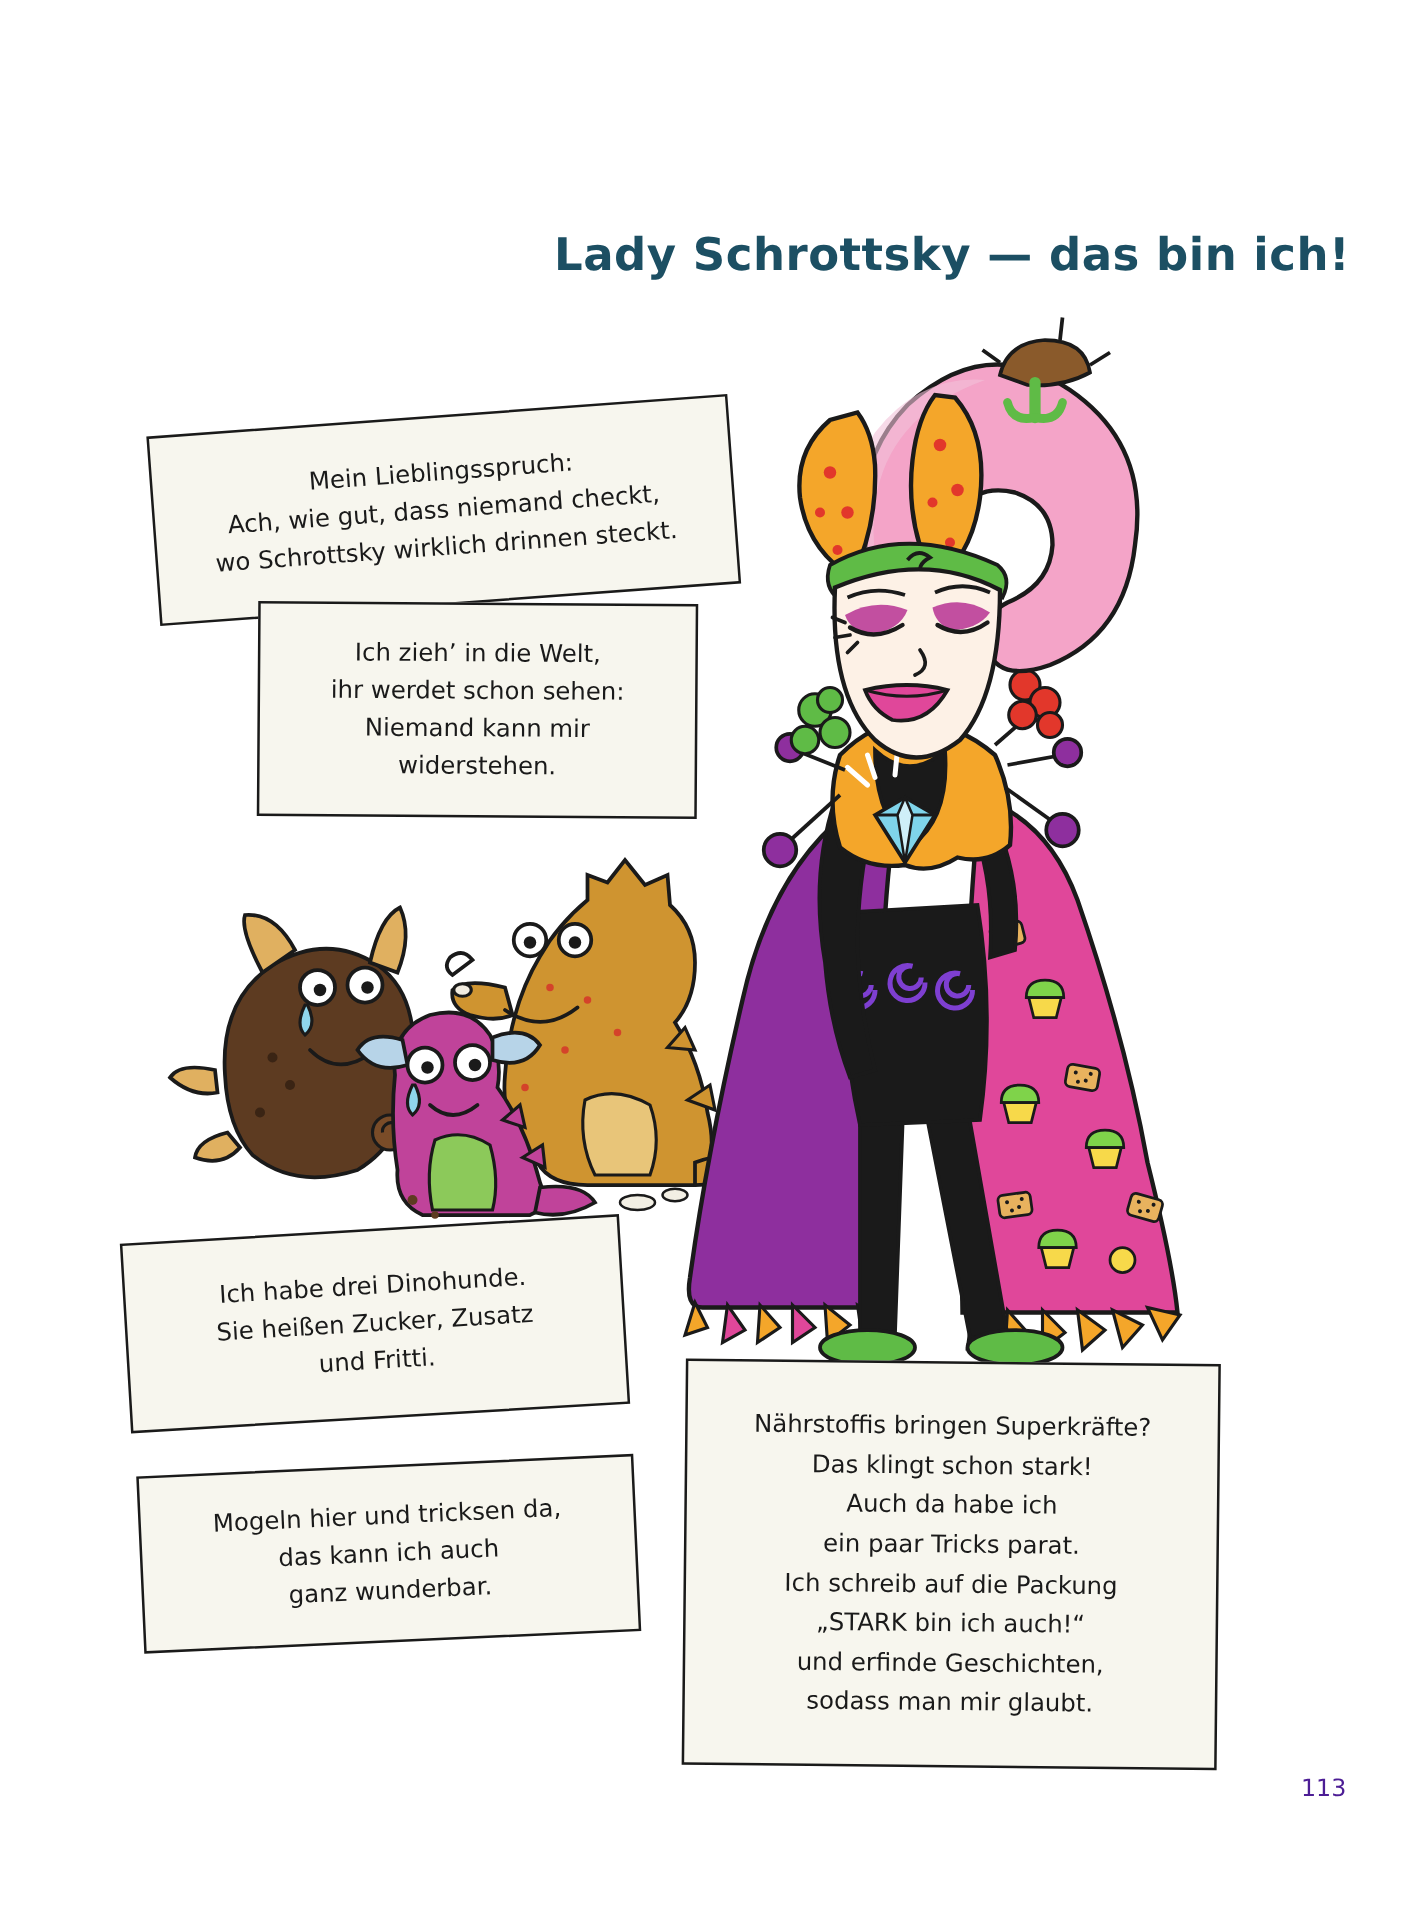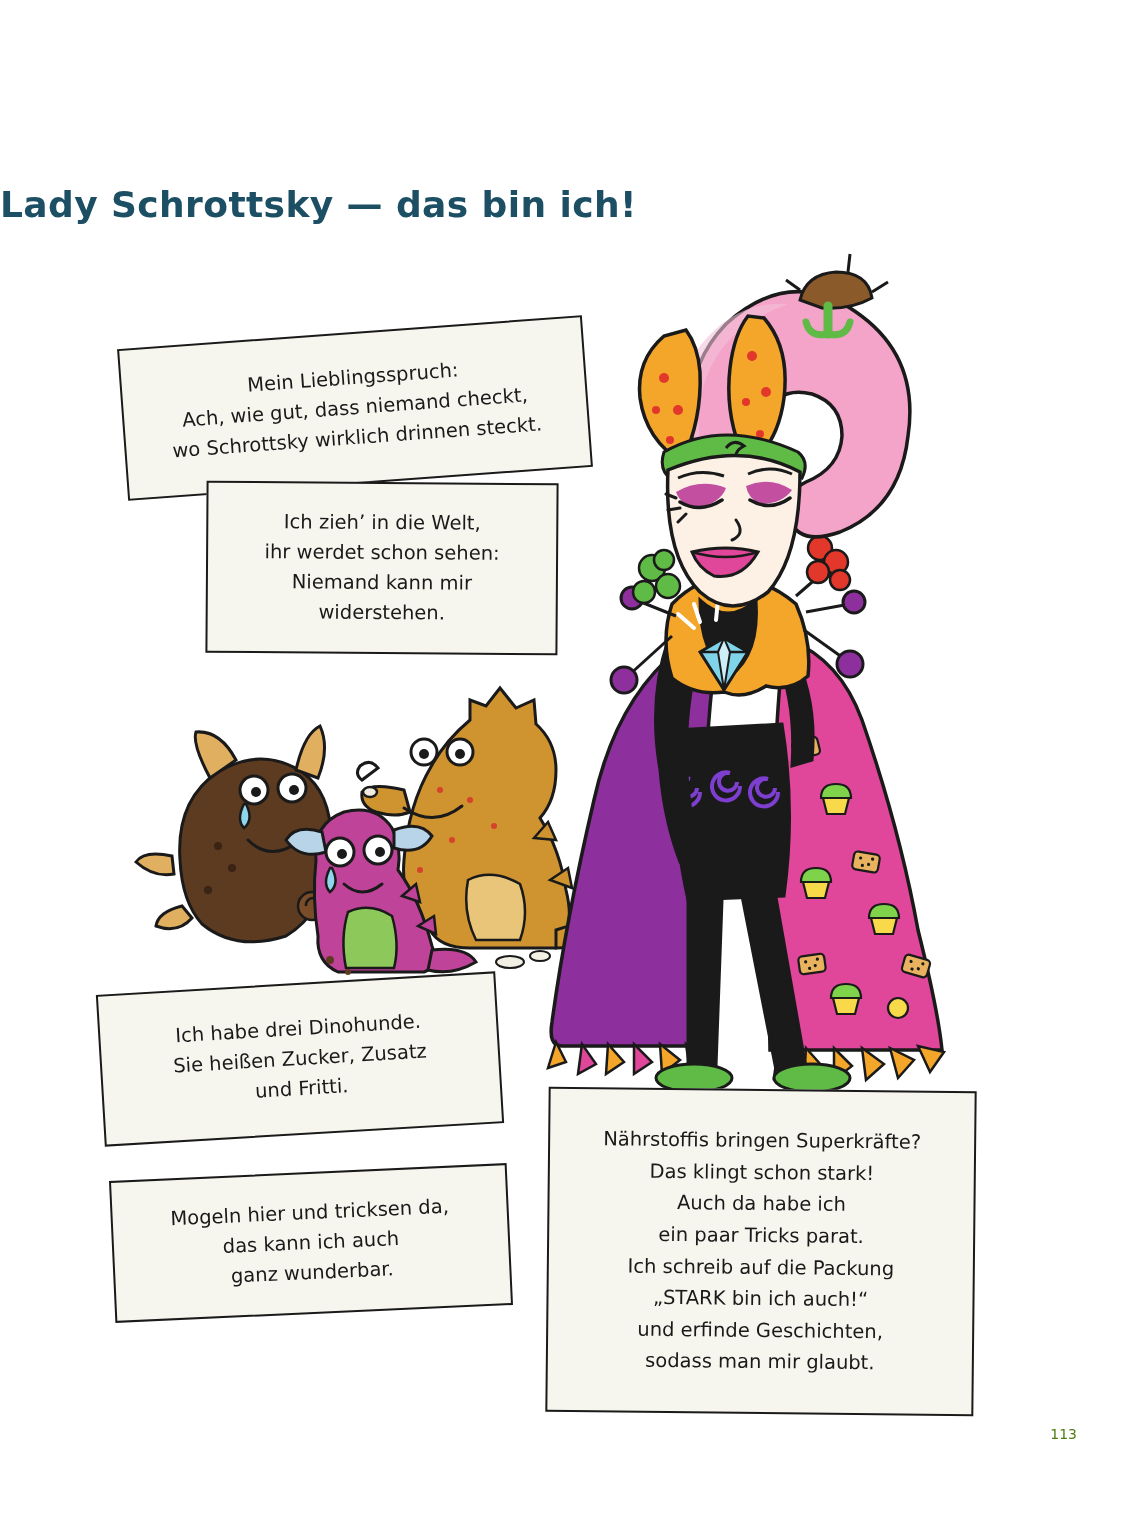--- a/index.html
+++ b/index.html
@@ -20,21 +20,21 @@
     height: 1536px;
     background: #ffffff;
   }
 
   
   .page-title {
     position: absolute;
     top: 160px;
     left: 0;
     width: 1080px;
-    text-align: left;
+    text-align: right;
     font-family: "DejaVu Sans", sans-serif;
     font-size: 36px;
     font-weight: bold;
     color: #1c4f63;
     letter-spacing: 0.4px;
   }
 
   
   .note {
     position: absolute;
@@ -96,22 +96,22 @@
     font-size: 19.5px;
     transform: rotate(0.6deg);
     line-height: 1.62;
   }
 
   
   .page-number {
     position: absolute;
     right: 62px;
     bottom: 94px;
-    font-size: 14px;
-    color: #4d7c0f;
+    font-size: 19px;
+    color: #4c1d95;
     font-family: "DejaVu Sans", sans-serif;
   }
 
   
   .illustration {
     position: absolute;
     left: 0;
     top: 0;
     width: 1139px;
     height: 1536px;

